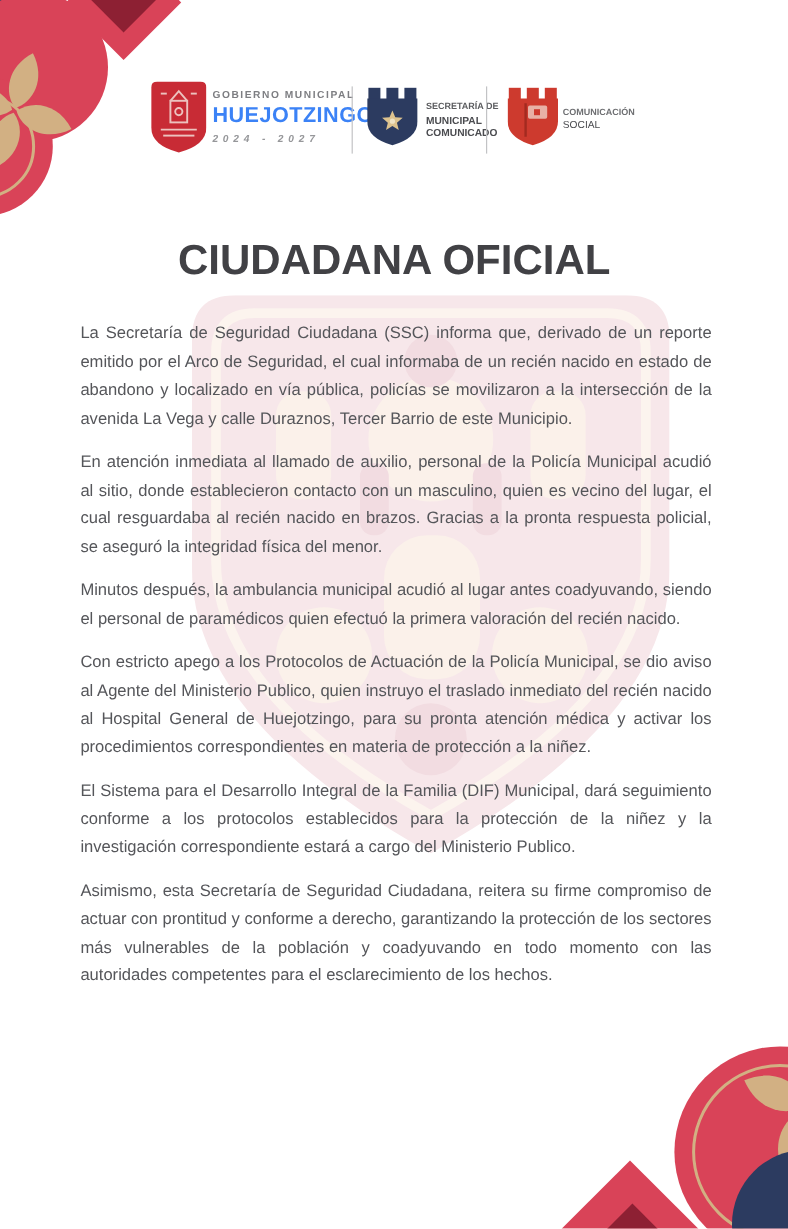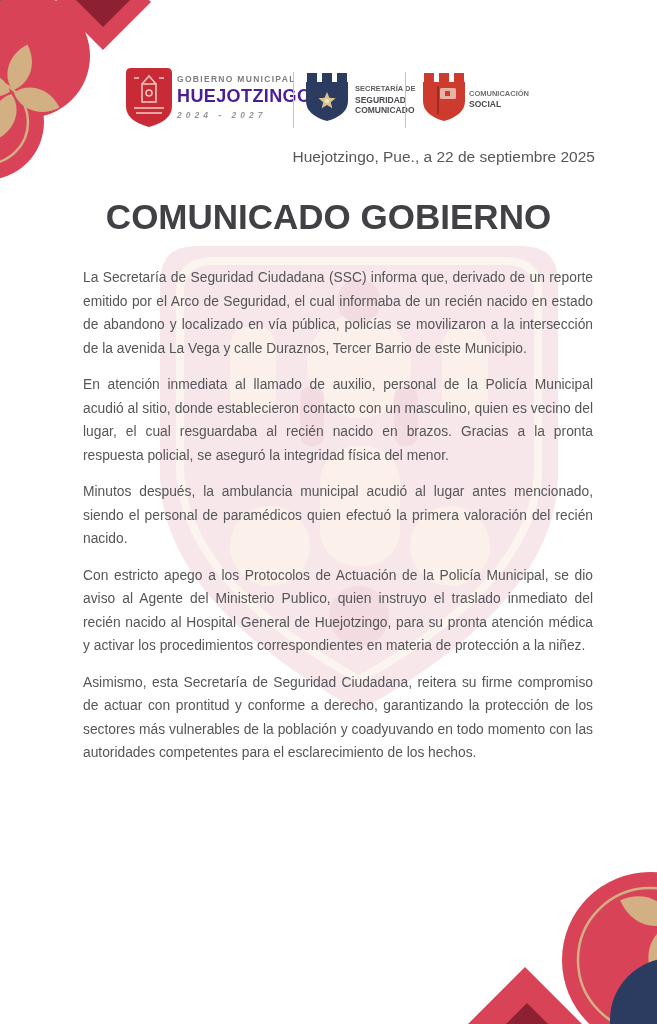--- a/index.html
+++ b/index.html
@@ -12,43 +12,43 @@
   .deco{position:absolute;pointer-events:none;z-index:1;}
   .deco-tl{left:0;top:0;}
   .deco-br{right:0;bottom:0;}
   
   .watermark{position:absolute;left:160px;top:246px;z-index:0;}
   
   .hdr{position:absolute;z-index:2;}
   .logo-shield{position:absolute;}
   .l1-text{left:177px;top:74px;width:120px;}
   .l1-text .t1{font-size:8.5px;font-weight:700;letter-spacing:1.3px;color:#7d7e82;}
-  .l1-text .t2{font-size:18px;font-weight:800;letter-spacing:.4px;color:#4c1d95;margin-top:2px;}
+  .l1-text .t2{font-size:18px;font-weight:800;letter-spacing:.4px;color:#3b82f6;margin-top:2px;}
   .l1-text .t3{font-size:8.5px;font-weight:600;letter-spacing:4px;color:#96979a;margin-top:3px;font-style:italic;}
   .vdiv{position:absolute;width:1px;background:#c2c3c5;z-index:2;}
   .l2-text{left:355px;top:84px;width:70px;line-height:10.5px;}
   .l2-text .t1{font-size:7.5px;font-weight:700;color:#5c5d60;}
   .l2-text .t2,.l2-text .t3{font-size:8.5px;font-weight:800;color:#4b4c50;}
   .l3-text{left:469px;top:88px;width:90px;line-height:11px;}
   .l3-text .t1{font-size:7.5px;font-weight:700;color:#6f7073;}
-  .l3-text .t2{font-size:8.5px;font-weight:700;color:#4b4c50;}
+  .l3-text .t2{font-size:8.5px;font-weight:400;color:#4b4c50;}
   
   .dateline{
     position:absolute;top:148px;left:0;right:62px;text-align:right;z-index:2;
     font-size:15.5px;color:#56575b;
   }
   .doc-title{
     position:absolute;top:197px;left:0;width:100%;text-align:center;z-index:2;
     font-size:35px;font-weight:800;color:#414145;letter-spacing:0px;
   }
   .body-text{
     position:absolute;left:67px;top:266px;width:526px;z-index:2;
     font-size:13.8px;line-height:23.5px;color:#55565a;
   }
-  .body-text p{margin:0 0 13px 16px;text-align:justify;}
+  .body-text p{margin:0 0 13px 0;text-align:justify;}
 </style>
 </head>
 <body>
 
 <div class="page">
 
   <svg class="watermark" width="398" height="465" viewBox="0 0 398 465">
     <path d="M36,0 h326 q36,0 36,36 v192 q0,126 -199,237 q-199,-111 -199,-237 v-192 q0,-36 36,-36 z" fill="#f7e7ea"></path>
     <path d="M36,0 h326 q36,0 36,36 v192 q0,126 -199,237 q-199,-111 -199,-237 v-192 q0,-36 36,-36 z" fill="none" stroke="#fcf4ee" stroke-width="9" transform="translate(20,15) scale(0.9)"></path>
     <g fill="#fbf1ea">
@@ -119,45 +119,45 @@
   <svg class="hdr logo-shield" style="left:306px;top:73px;" width="42" height="52" viewBox="0 0 42 52">
     <rect x="1" y="0" width="10" height="12" fill="#2c3b60"></rect>
     <rect x="16" y="0" width="10" height="12" fill="#2c3b60"></rect>
     <rect x="31" y="0" width="10" height="12" fill="#2c3b60"></rect>
     <path d="M0,9 h42 v19 q0,14 -21,20 q-21,-6 -21,-20 z" fill="#2c3b60"></path>
     <polygon points="21,19 23.4,24.7 29.6,25.2 24.8,29.2 26.3,35.3 21,32 15.7,35.3 17.2,29.2 12.4,25.2 18.6,24.7" fill="#ddc28e"></polygon>
     <circle cx="21" cy="28" r="2.2" fill="#f0e3c4"></circle>
   </svg>
   <div class="hdr l2-text" style="position:absolute;">
     <div class="t1">SECRETARÍA DE</div>
-    <div class="t2">SEGURIDAD</div>
+    <div class="t2">MUNICIPAL</div>
     <div class="t3">COMUNICADO</div>
   </div>
 
   <div class="vdiv" style="left:405px;top:72px;height:56px;"></div>
 
   <svg class="hdr logo-shield" style="left:423px;top:73px;" width="42" height="52" viewBox="0 0 42 52">
     <rect x="1" y="0" width="10" height="12" fill="#cd3a2e"></rect>
     <rect x="16" y="0" width="10" height="12" fill="#cd3a2e"></rect>
     <rect x="31" y="0" width="10" height="12" fill="#cd3a2e"></rect>
     <path d="M0,9 h42 v19 q0,14 -21,20 q-21,-6 -21,-20 z" fill="#cd3a2e"></path>
     <line x1="15" y1="13" x2="15" y2="41" stroke="#a32a20" stroke-width="2"></line>
     <rect x="17" y="15" width="16" height="11" rx="1.5" fill="#e8b1a6"></rect>
     <rect x="22" y="18" width="5" height="5" fill="#cd3a2e"></rect>
   </svg>
   <div class="hdr l3-text" style="position:absolute;">
     <div class="t1">COMUNICACIÓN</div>
     <div class="t2">SOCIAL</div>
   </div>
 
-  <div class="dateline">Huejotzingo, Pue., a 22 de septiembre 2025</div>
 
-  <div class="doc-title">COMUNICADO GOBIERNO</div>
+  <div class="doc-title">CIUDADANA OFICIAL</div>
 
   <div class="body-text">
     <p>La Secretaría de Seguridad Ciudadana (SSC) informa que, derivado de un reporte emitido por el Arco de Seguridad, el cual informaba de un recién nacido en estado de abandono y localizado en vía pública, policías se movilizaron a la intersección de la avenida La Vega y calle Duraznos, Tercer Barrio de este Municipio.</p>
     <p>En atención inmediata al llamado de auxilio, personal de la Policía Municipal acudió al sitio, donde establecieron contacto con un masculino, quien es vecino del lugar, el cual resguardaba al recién nacido en brazos. Gracias a la pronta respuesta policial, se aseguró la integridad física del menor.</p>
-    <p>Minutos después, la ambulancia municipal acudió al lugar antes mencionado, siendo el personal de paramédicos quien efectuó la primera valoración del recién nacido.</p>
+    <p>Minutos después, la ambulancia municipal acudió al lugar antes coadyuvando, siendo el personal de paramédicos quien efectuó la primera valoración del recién nacido.</p>
     <p>Con estricto apego a los Protocolos de Actuación de la Policía Municipal, se dio aviso al Agente del Ministerio Publico, quien instruyo el traslado inmediato del recién nacido al Hospital General de Huejotzingo, para su pronta atención médica y activar los procedimientos correspondientes en materia de protección a la niñez.</p>
+    <p>El Sistema para el Desarrollo Integral de la Familia (DIF) Municipal, dará seguimiento conforme a los protocolos establecidos para la protección de la niñez y la investigación correspondiente estará a cargo del Ministerio Publico.</p>
     <p>Asimismo, esta Secretaría de Seguridad Ciudadana, reitera su firme compromiso de actuar con prontitud y conforme a derecho, garantizando la protección de los sectores más vulnerables de la población y coadyuvando en todo momento con las autoridades competentes para el esclarecimiento de los hechos.</p>
   </div>
 
 </div>
 
 </body></html>

